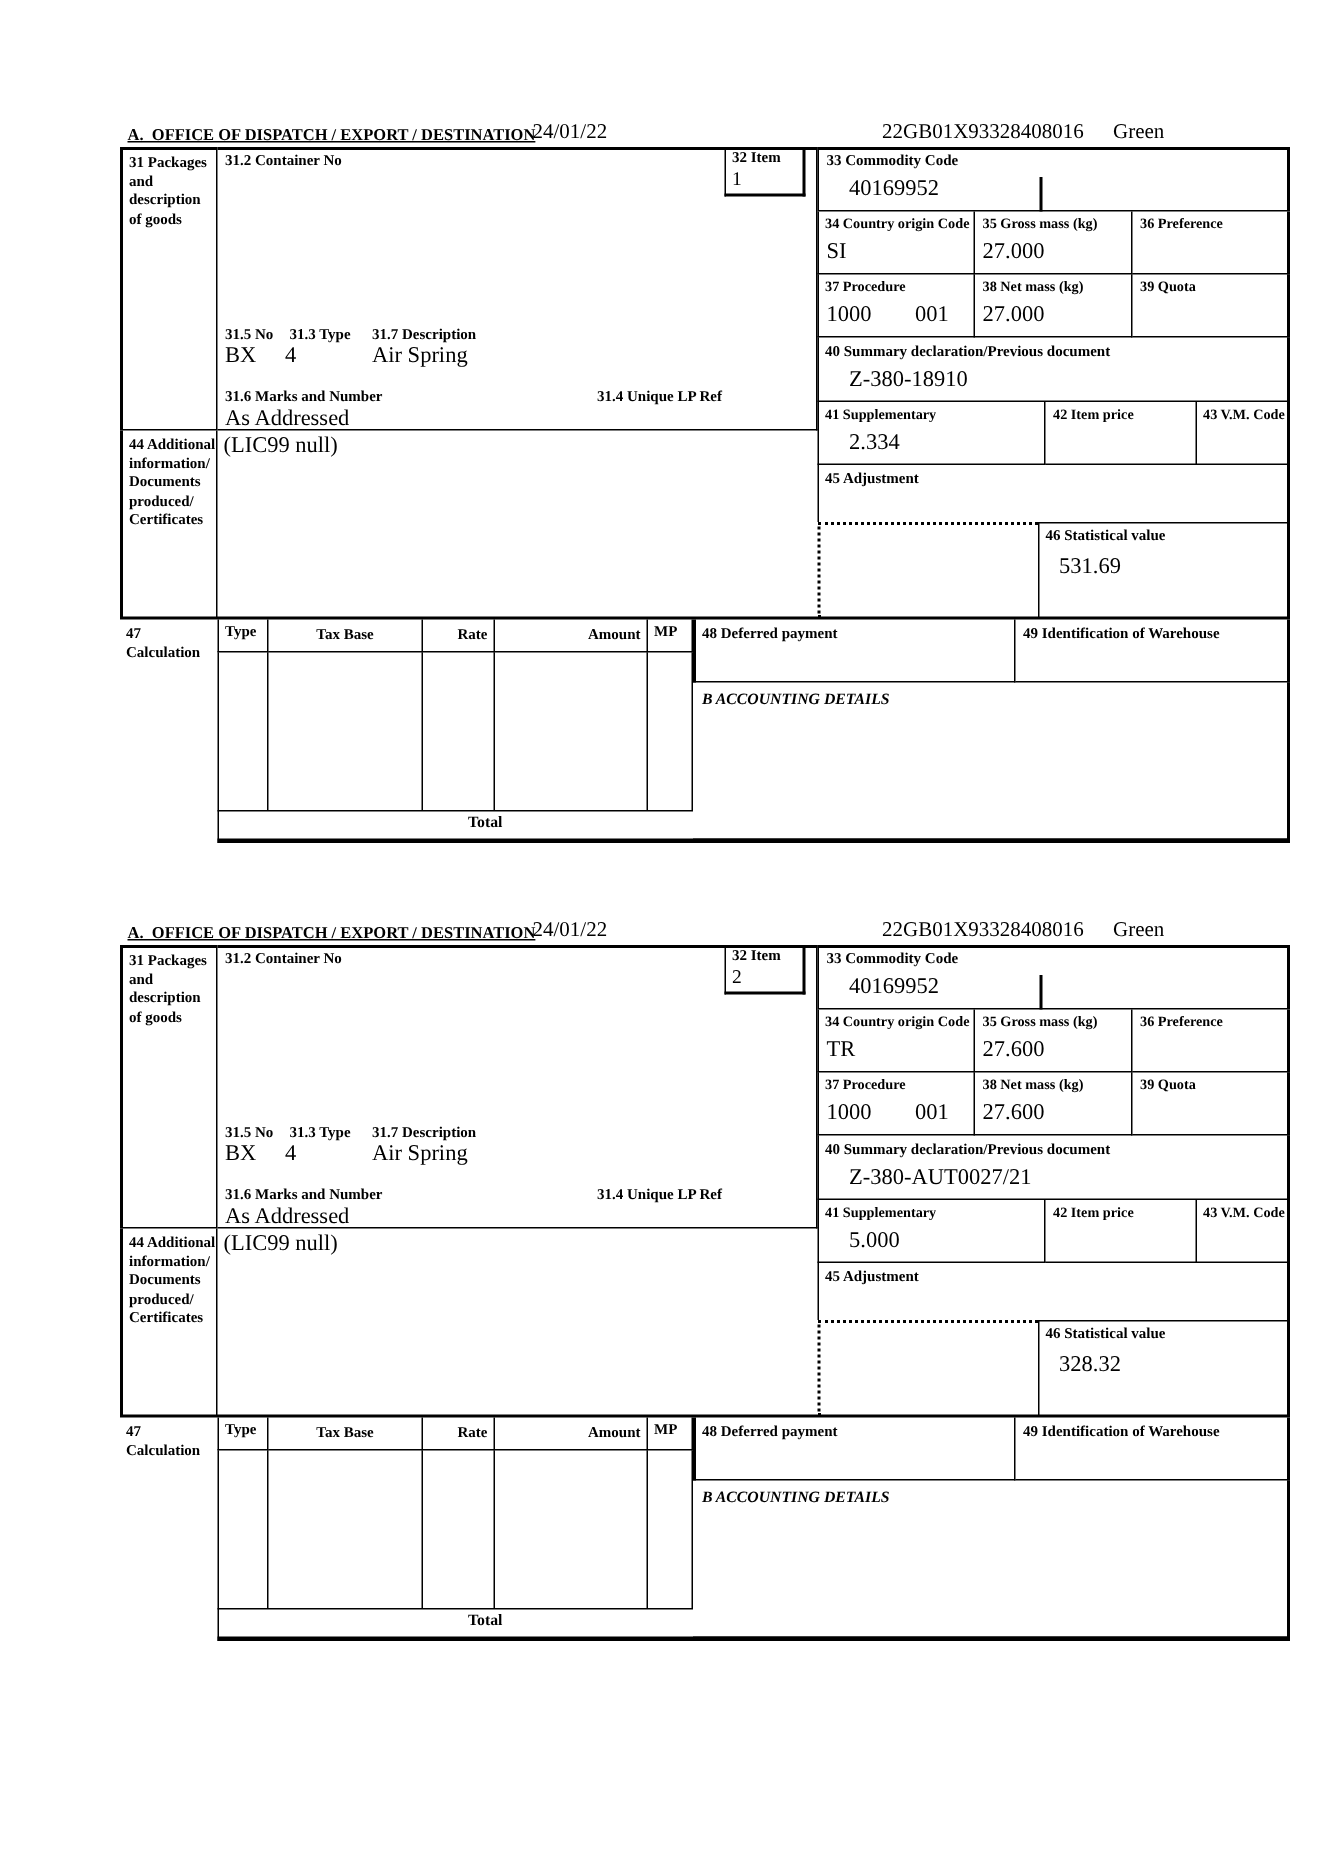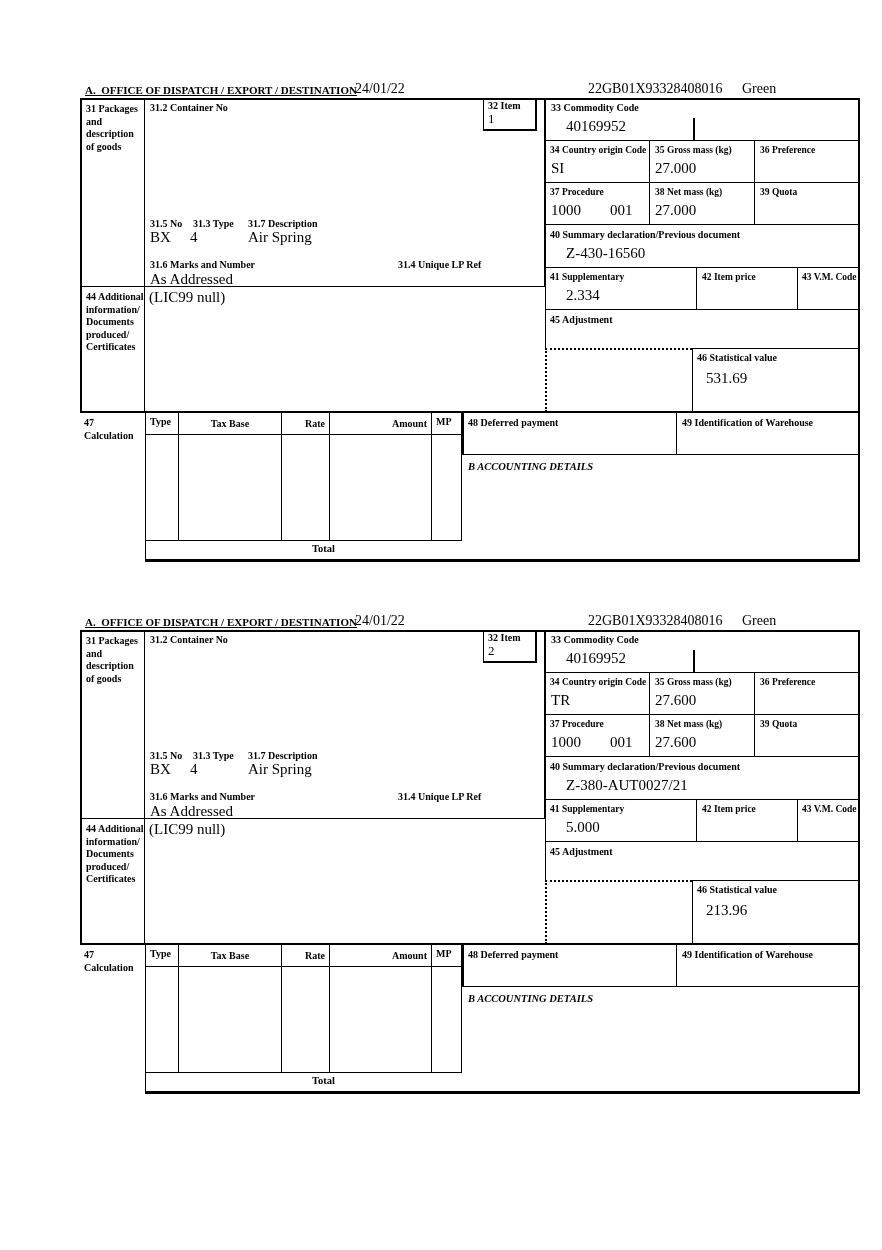--- a/index.html
+++ b/index.html
@@ -86,21 +86,21 @@
     <div class="cell" style="left:755px; top:101px; width:105px; height:42px; border-right:2px solid #000; border-bottom:1px solid #000;"></div>
     <div class="abs lbl-sm" style="left:550px; top:105px;">37 Procedure</div>
     <div class="abs lbl-sm" style="left:655px; top:105px;">38 Net mass (kg)</div>
     <div class="abs lbl-sm" style="left:760px; top:105px;">39 Quota</div>
     <div class="abs val" style="left:551px; top:120px;">1000</div>
     <div class="abs val" style="left:610px; top:120px;">001</div>
     <div class="abs val" style="left:655px; top:120px;">27.000</div>
 
     <div class="cell" style="left:545px; top:143px; width:315px; height:43px; border-left:1px solid #000; border-right:2px solid #000; border-bottom:1px solid #000;"></div>
     <div class="abs lbl" style="left:550px; top:147px;">40 Summary declaration/Previous document</div>
-    <div class="abs val" style="left:566px; top:163px;">Z-430-16560</div>
+    <div class="abs val" style="left:566px; top:163px;">Z-380-18910</div>
 
     <div class="cell" style="left:545px; top:186px; width:152px; height:42px; border-left:1px solid #000; border-right:1px solid #000; border-bottom:1px solid #000;"></div>
     <div class="cell" style="left:697px; top:186px; width:101px; height:42px; border-right:1px solid #000; border-bottom:1px solid #000;"></div>
     <div class="cell" style="left:798px; top:186px; width:62px; height:42px; border-right:2px solid #000; border-bottom:1px solid #000;"></div>
     <div class="abs lbl-sm" style="left:550px; top:190px;">41 Supplementary</div>
     <div class="abs lbl-sm" style="left:702px; top:190px;">42 Item price</div>
     <div class="abs lbl-sm" style="left:802px; top:190px;">43 V.M. Code</div>
     <div class="abs val" style="left:566px; top:205px;">2.334</div>
 
     <div class="cell" style="left:545px; top:228px; width:315px; height:38px; border-left:1px solid #000; border-right:2px solid #000;"></div>
@@ -224,21 +224,21 @@
     <div class="abs lbl-sm" style="left:802px; top:190px;">43 V.M. Code</div>
     <div class="abs val" style="left:566px; top:205px;">5.000</div>
 
     <div class="cell" style="left:545px; top:228px; width:315px; height:38px; border-left:1px solid #000; border-right:2px solid #000;"></div>
     <div class="abs lbl" style="left:550px; top:232px;">45 Adjustment</div>
 
     <div class="cell dotted-h" style="left:545px; top:266px; width:147px; height:0;"></div>
     <div class="cell dotted-v" style="left:545px; top:266px; width:0; height:64px;"></div>
     <div class="cell" style="left:692px; top:266px; width:168px; height:64px; border-top:1px solid #000; border-left:1px solid #000; border-right:2px solid #000;"></div>
     <div class="abs lbl" style="left:697px; top:270px;">46 Statistical value</div>
-    <div class="abs val" style="left:706px; top:288px;">213.96</div>
+    <div class="abs val" style="left:706px; top:288px;">328.32</div>
 
     <div class="cell" style="left:80px; top:329px; width:780px; height:0; border-top:2px solid #000;"></div>
 
     <div class="abs lbl-wrap" style="left:84px; top:335px; width:58px;">47 Calculation</div>
 
     <div class="cell" style="left:145px; top:331px; width:34px; height:22px; border-left:1px solid #000; border-right:1px solid #000; border-bottom:1px solid #000;">
       <div class="lbl" style="margin:3px 0 0 4px;">Type</div>
     </div>
     <div class="cell txt-center" style="left:179px; top:331px; width:103px; height:22px; border-right:1px solid #000; border-bottom:1px solid #000;">
       <div class="lbl" style="margin-top:3px; display:inline-block;">Tax Base</div>

